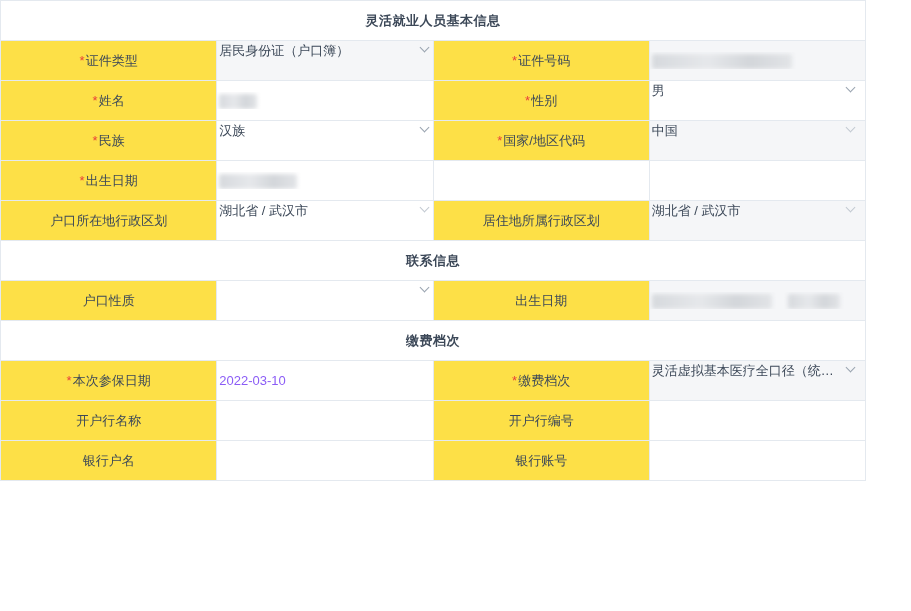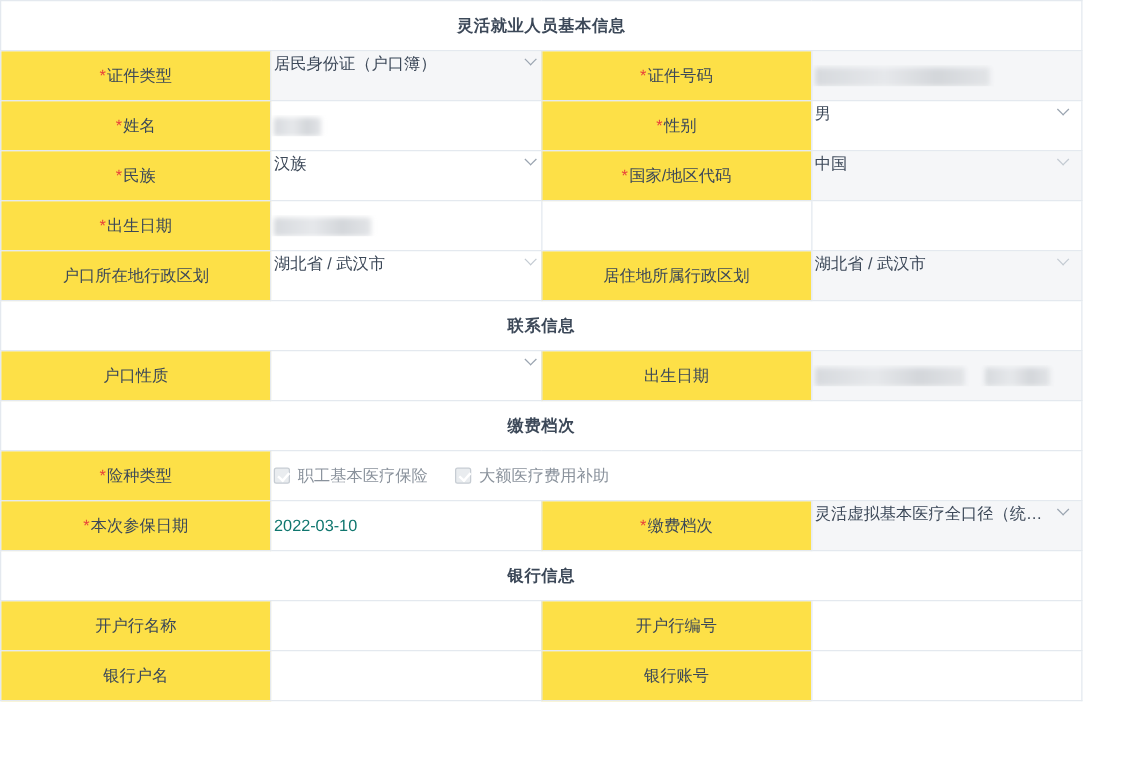--- a/index.html
+++ b/index.html
@@ -86,21 +86,21 @@
     border-right: 1.6px solid #9aa4b0;
     border-bottom: 1.6px solid #9aa4b0;
     transform: rotate(45deg);
   }
   .caret.light::before {
     border-right-color: #c3cad2;
     border-bottom-color: #c3cad2;
   }
   .textval {
     font-size: 13px;
-    color: #0f766e;
+    color: #8b5cf6;
     padding-left: 2px;
     white-space: nowrap;
     overflow: hidden;
   }
   
   .blur {
     display: inline-block;
     height: 15px;
     border-radius: 2px;
     background: linear-gradient(90deg,#d6d9dd 0%, #e6e8eb 40%, #d3d6da 70%, #e2e4e7 100%);
@@ -275,59 +275,39 @@
           <span class="blur b4"></span><span class="blur b5"></span>
         </div>
       </td>
     </tr>
 
 
     <tr>
       <td class="section-title" colspan="4">缴费档次</td>
     </tr>
 
-    <tr>
-      <td class="label">
-        <span class="req">*</span><span>险种类型</span>
-      </td>
-      <td class="field" colspan="3">
-        <div class="checkrow">
-          <label class="chk">
-            <span class="box"></span>
-            <span>职工基本医疗保险</span>
-          </label>
-          <label class="chk">
-            <span class="box"></span>
-            <span>大额医疗费用补助</span>
-          </label>
-        </div>
-      </td>
-    </tr>
 
     <tr>
       <td class="label">
         <span class="req">*</span><span>本次参保日期</span>
       </td>
       <td class="field">
         <div class="textval">2022-03-10</div>
       </td>
       <td class="label wide">
         <span class="req">*</span><span>缴费档次</span>
       </td>
       <td class="field gray">
         <div class="selectbox">
           <span class="val">灵活虚拟基本医疗全口径（统帐）</span>
           <span class="caret" style="margin-right:6px"></span>
         </div>
       </td>
     </tr>
 
-    <tr>
-      <td class="section-title" colspan="4">银行信息</td>
-    </tr>
 
     <tr>
       <td class="label">
         <span>开户行名称</span>
       </td>
       <td class="field">
         <div class="textval"></div>
       </td>
       <td class="label wide">
         <span>开户行编号</span>

